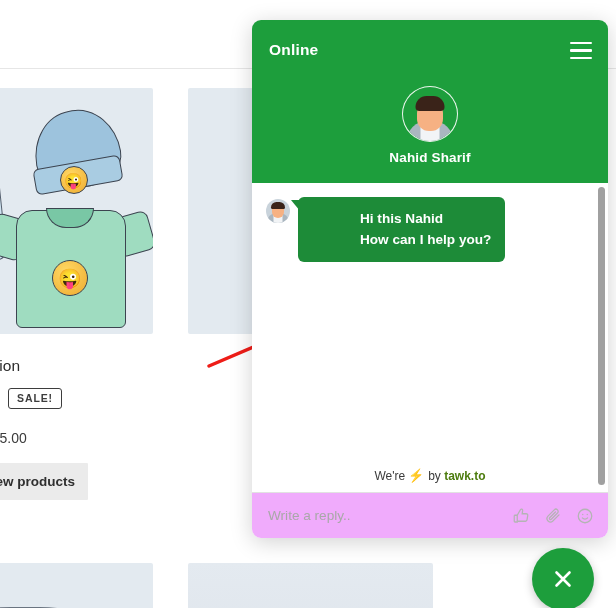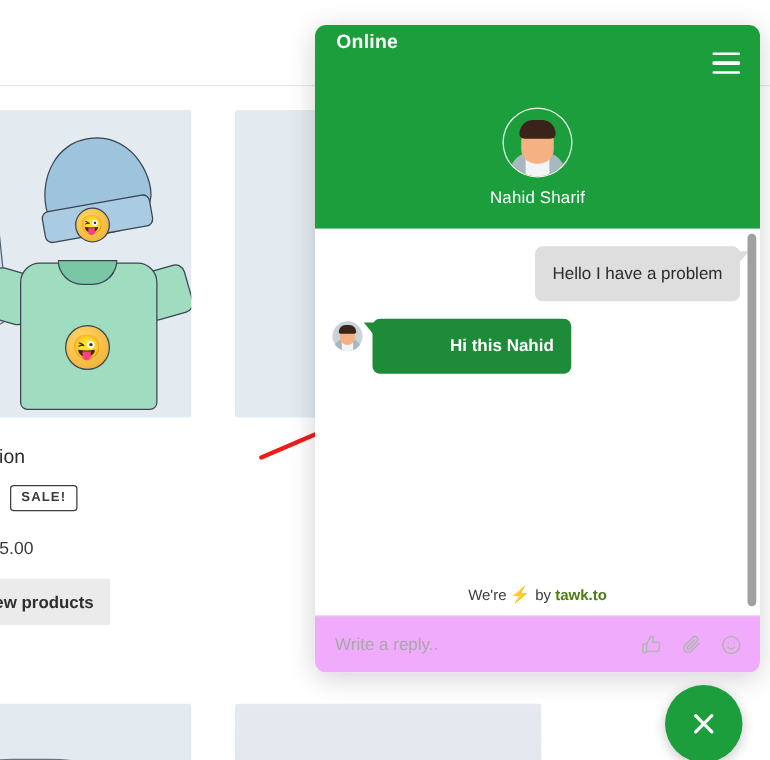--- a/index.html
+++ b/index.html
@@ -114,21 +114,21 @@
     border-radius: 9px;
     box-shadow: 0 4px 22px rgba(0,0,0,.18);
     overflow: hidden;
     display: flex; flex-direction: column;
   }
   .chat-header {
     background: #1d9e3c; color: #fff; flex: 0 0 163px;
     position: relative;
   }
   .status-text {
-    position: absolute; left: 17px; top: 5px;
+    position: absolute; left: 17px; top: 21px;
     font-size: 15.5px; font-weight: bold; letter-spacing: .2px;
   }
   .menu-btn {
     position: absolute; right: 16px; top: 22px;
     width: 22px; height: 17px; cursor: pointer;
     display: flex; flex-direction: column; justify-content: space-between;
   }
   .menu-btn span { display: block; height: 2.4px; background: #fff; border-radius: 1px; }
 
   .agent-block {
@@ -150,21 +150,21 @@
   }
   .av-face {
     position: absolute; left: 50%; top: 13px; transform: translateX(-50%);
     width: 26px; height: 31px; background: #f6b183; border-radius: 13px 13px 12px 12px;
   }
   .av-hair {
     position: absolute; left: 50%; top: 9px; transform: translateX(-50%);
     width: 29px; height: 15px; background: #3a2319; border-radius: 14px 14px 5px 5px;
   }
   .agent-name {
-    margin-top: 8px; font-size: 13.5px; font-weight: normal; color: #fff;
+    margin-top: 8px; font-size: 13.5px; font-weight: bold; color: #fff;
     letter-spacing: .15px;
   }
 
   
   .chat-body {
     flex: 1 1 auto; position: relative; background: #fff;
     padding: 14px 16px 0 14px; overflow: hidden;
   }
   .msg-row { display: flex; margin-bottom: 14px; align-items: flex-start; }
   .msg-row.out { justify-content: flex-end; }
@@ -304,33 +304,31 @@
           <div class="av-shirt"></div>
           <div class="av-face"></div>
           <div class="av-hair"></div>
         </div>
         <div class="agent-name">Nahid Sharif</div>
       </div>
     </div>
 
     <div class="chat-body">
 
-      <div class="msg-row out">
-        <div class="bubble visitor">Hello I have a problem</div>
-      </div>
 
       <div class="msg-row in">
         <div class="mini-avatar">
           <div class="m-body"></div>
             <div class="m-shirt"></div>
           <div class="m-face"></div>
             <div class="m-hair"></div>
         </div>
         <div class="bubble agent">
           <span class="line">Hi this Nahid</span>
+          <span class="line">How can I help you?</span>
         </div>
       </div>
 
 
       <div class="chat-scrollbar"></div>
 
       <div class="branding">
         <span>We're</span>
         <span class="bolt">⚡</span>
         <span>by</span>

